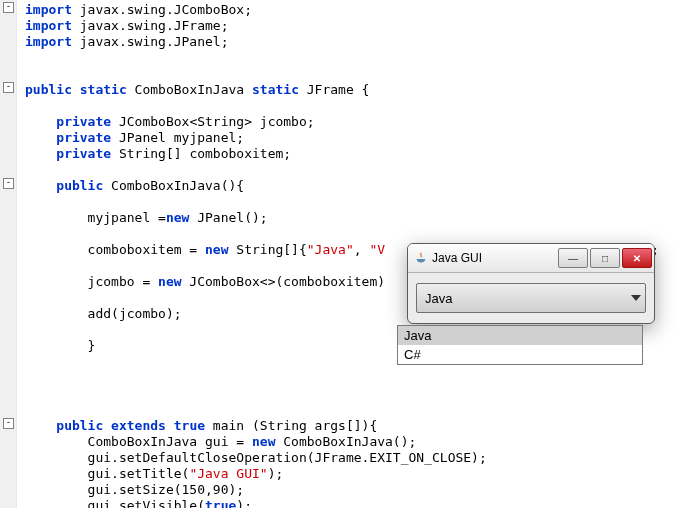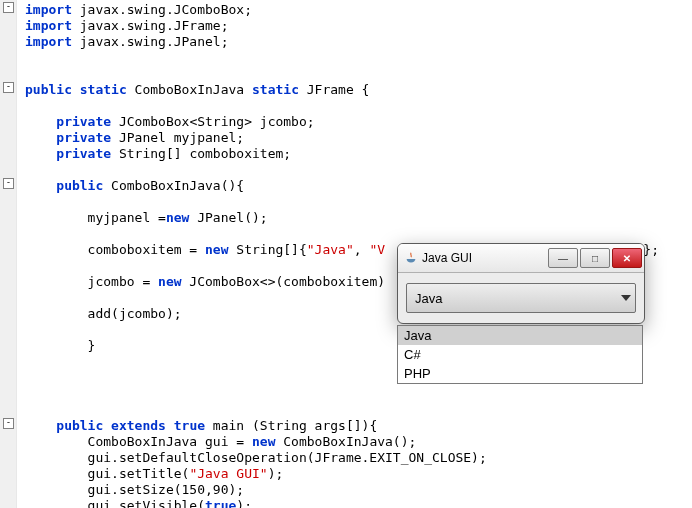--- a/index.html
+++ b/index.html
@@ -43,21 +43,21 @@
     white-space: pre;
     line-height: 16px;
     color: #000;
   }
   .kw { color: #0033cc; font-weight: bold; }
   .str { color: #cc0000; }
   
   
   .jwin {
     position: absolute;
-    left: 397px;
+    left: 407px;
     top: 243px;
     width: 246px;
     border: 1px solid #5a5a5a;
     border-radius: 6px;
     box-shadow: 0 6px 20px rgba(0,0,0,0.35);
     background: #ececec;
     font-family: "Segoe UI", Tahoma, sans-serif;
   }
   .titlebar {
     height: 28px;
@@ -191,14 +191,13 @@
     <div class="combo">
       <span>Java</span>
       <span class="combo-arrow"></span>
     </div>
   </div>
 </div>
 
 <div class="dropdown">
   <div class="sel">Java</div>
   <div>C#</div>
-  <div>PHP</div>
 </div>
 
 </body></html>

